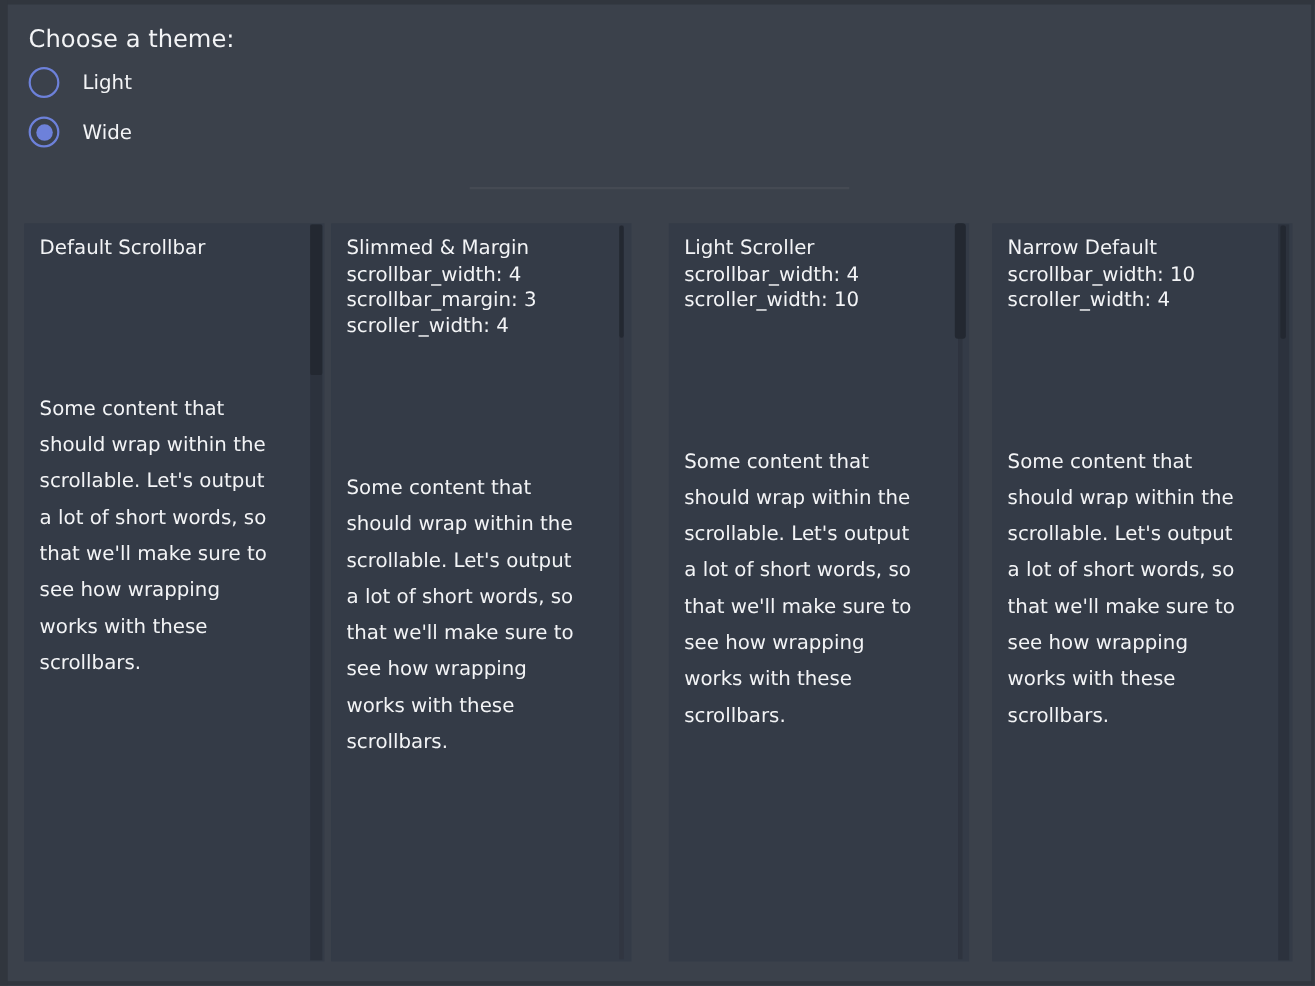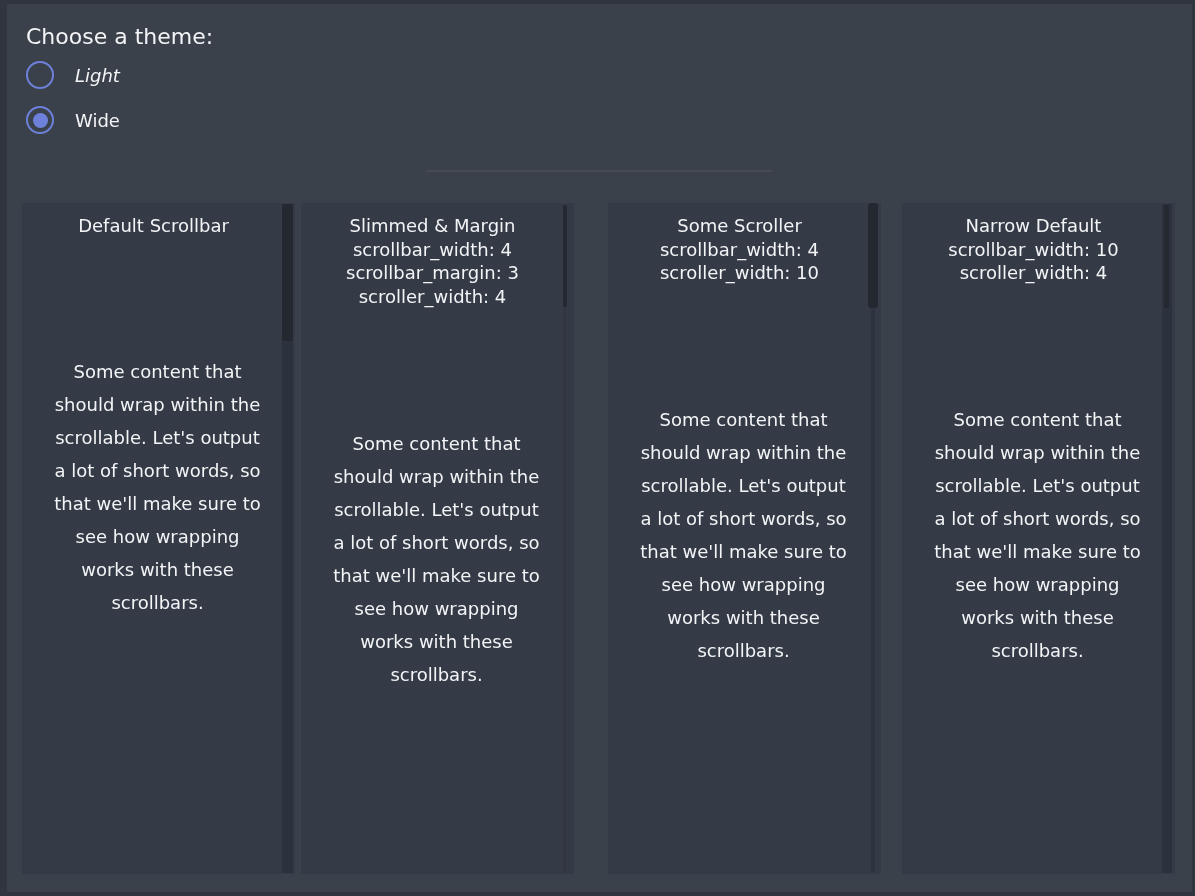--- a/index.html
+++ b/index.html
@@ -18,41 +18,40 @@
   }
   .theme-section { position: absolute; left: 26px; top: 0; }
   .theme-label {
     position: absolute; left: 0; top: 24px;
     font-size: 22px; white-space: nowrap;
   }
   .radio-row {
     position: absolute; left: 0; height: 28px;
     display: flex; align-items: center; cursor: default;
   }
-  .radio-row.light { top: 61px; font-style: italic; }
+  .radio-row.light { top: 61px; }
   .radio-row.dark  { top: 106px; }
   .radio-circle {
     width: 28px; height: 28px; border-radius: 50%;
     border: 2px solid #6d81da;
     display: flex; align-items: center; justify-content: center;
     flex: 0 0 auto;
   }
   .radio-dot { width: 15px; height: 15px; border-radius: 50%; background: transparent; }
   .radio-dot.selected { background: #6d81da; }
   .radio-text { margin-left: 21px; font-size: 18px; }
 
   .divider {
     position: absolute; left: 427px; top: 170px;
     width: 345px; height: 2px; background: #454a53;
   }
 
   .panel {
     position: absolute; top: 203px; height: 671px; width: 273px;
     background: #343b47;
-    text-align: center;
   }
   .panel.p1 { left: 22px; }
   .panel.p2 { left: 301px; }
   .panel.p3 { left: 608px; }
   .panel.p4 { left: 902px; }
 
   .panel-header {
     position: absolute; left: 14px; top: 11px; right: 24px;
     font-size: 18px; line-height: 23.5px;
   }
@@ -141,21 +140,21 @@
 that we'll make sure to
 see how wrapping
 works with these
 scrollbars.</div>
     <div class="sb-track"></div>
     <div class="sb-thumb"></div>
   </div>
 
   <div class="panel p3">
     <div class="panel-header">
-      <div class="panel-title">Some Scroller</div>
+      <div class="panel-title">Light Scroller</div>
       <div class="panel-params">scrollbar_width: 4
 scroller_width: 10</div>
     </div>
     <div class="panel-content">Some content that
 should wrap within the
 scrollable. Let's output
 a lot of short words, so
 that we'll make sure to
 see how wrapping
 works with these

